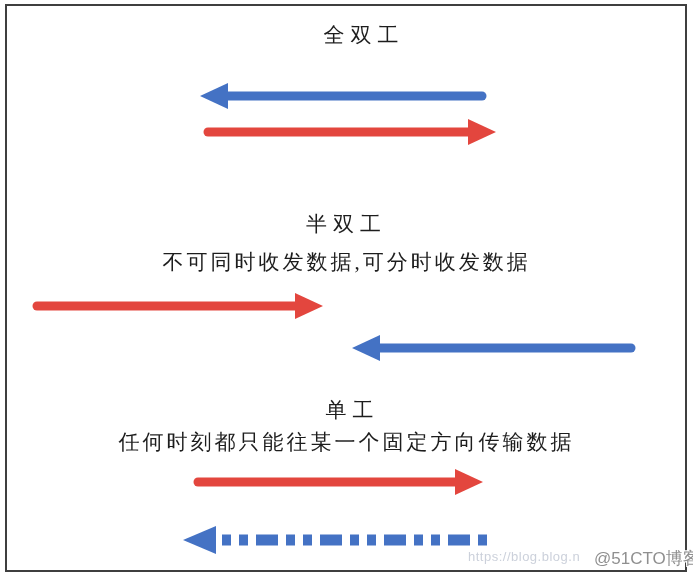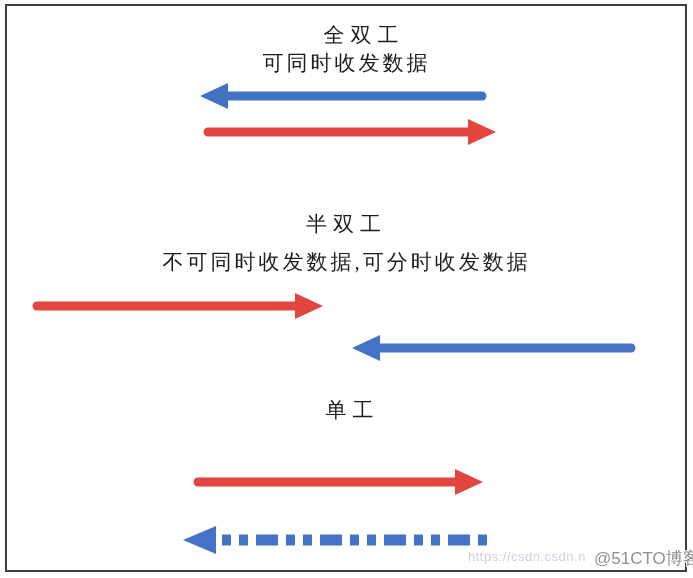--- a/index.html
+++ b/index.html
@@ -63,21 +63,20 @@
     white-space: nowrap;
   }
 </style>
 </head>
 <body>
 
 <div class="canvas">
   <div class="frame"></div>
 
   <div class="sec-title t1">全双工</div>
-  <div class="sec-subtitle s1">可同时收发数据</div>
 
   <svg class="arrow a1" width="288" height="30" viewBox="0 0 288 30">
     <line x1="28" y1="15" x2="283" y2="15" stroke-width="9" stroke-linecap="round" stroke="#4472C4"></line>
     <polygon points="1,15 29,2 29,28" fill="#4472C4"></polygon>
   </svg>
 
   <svg class="arrow a2" width="294" height="30" viewBox="0 0 294 30">
     <line x1="5" y1="15" x2="266" y2="15" stroke-width="9" stroke-linecap="round" stroke="#E3463E"></line>
     <polygon points="293,15 265,2 265,28" fill="#E3463E"></polygon>
   </svg>
@@ -89,26 +88,27 @@
     <line x1="5" y1="15" x2="264" y2="15" stroke-width="9" stroke-linecap="round" stroke="#E3463E"></line>
     <polygon points="291,15 263,2 263,28" fill="#E3463E"></polygon>
   </svg>
 
   <svg class="arrow a4" width="285" height="30" viewBox="0 0 285 30">
     <line x1="28" y1="15" x2="280" y2="15" stroke-width="9" stroke-linecap="round" stroke="#4472C4"></line>
     <polygon points="1,15 29,2 29,28" fill="#4472C4"></polygon>
   </svg>
 
   <div class="sec-title t3">单工</div>
+  <div class="sec-subtitle s3">任何时刻都只能往某一个固定方向传输数据</div>
 
   <svg class="arrow a5" width="291" height="30" viewBox="0 0 291 30">
     <line x1="5" y1="15" x2="263" y2="15" stroke-width="9" stroke-linecap="round" stroke="#E3463E"></line>
     <polygon points="290,15 262,2 262,28" fill="#E3463E"></polygon>
   </svg>
 
   <svg class="arrow a6" width="316" height="32" viewBox="0 0 316 32">
     <line x1="40" y1="16" x2="310" y2="16" stroke-width="11" stroke-linecap="butt" stroke-dasharray="9 8 9 8 22 8" stroke="#4472C4"></line>
     <polygon points="1,16 34,2 34,30" fill="#4472C4"></polygon>
   </svg>
 
-  <div class="wm-url">https://csdn.csdn.n</div>
+  <div class="wm-url">https://blog.blog.n</div>
   <div class="wm-cto">@51CTO博客</div>
 </div>
 
 </body></html>

